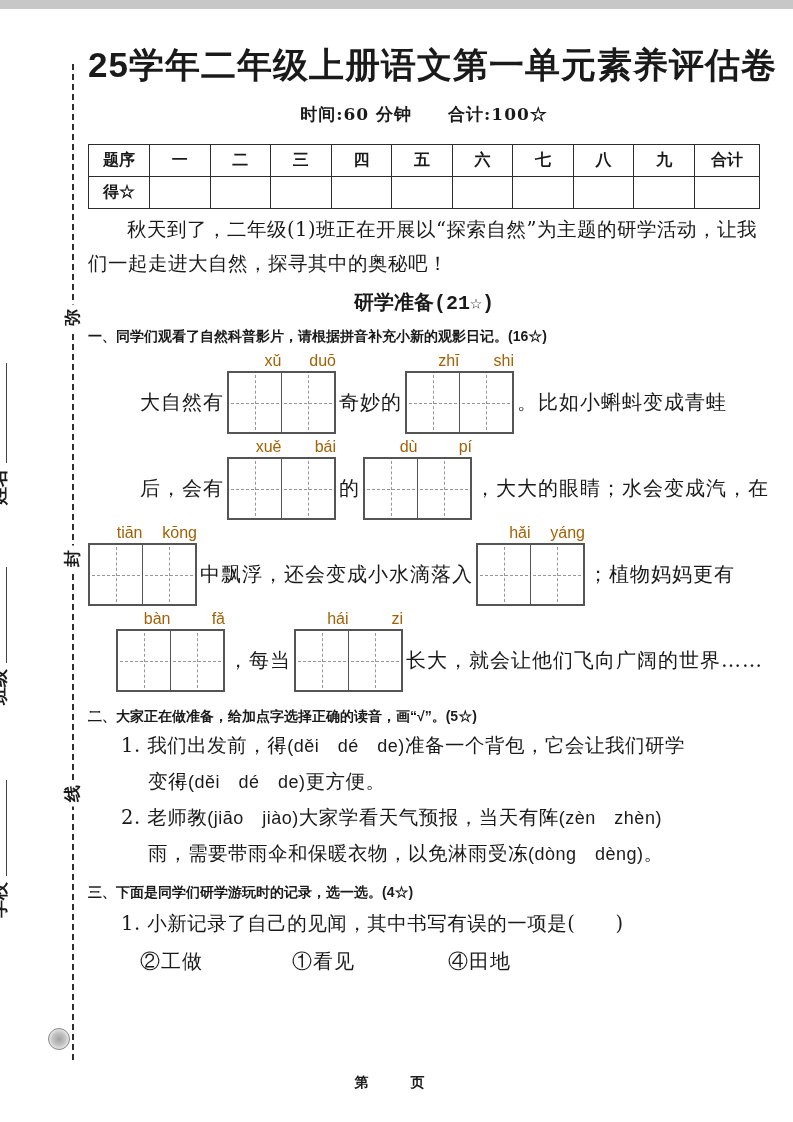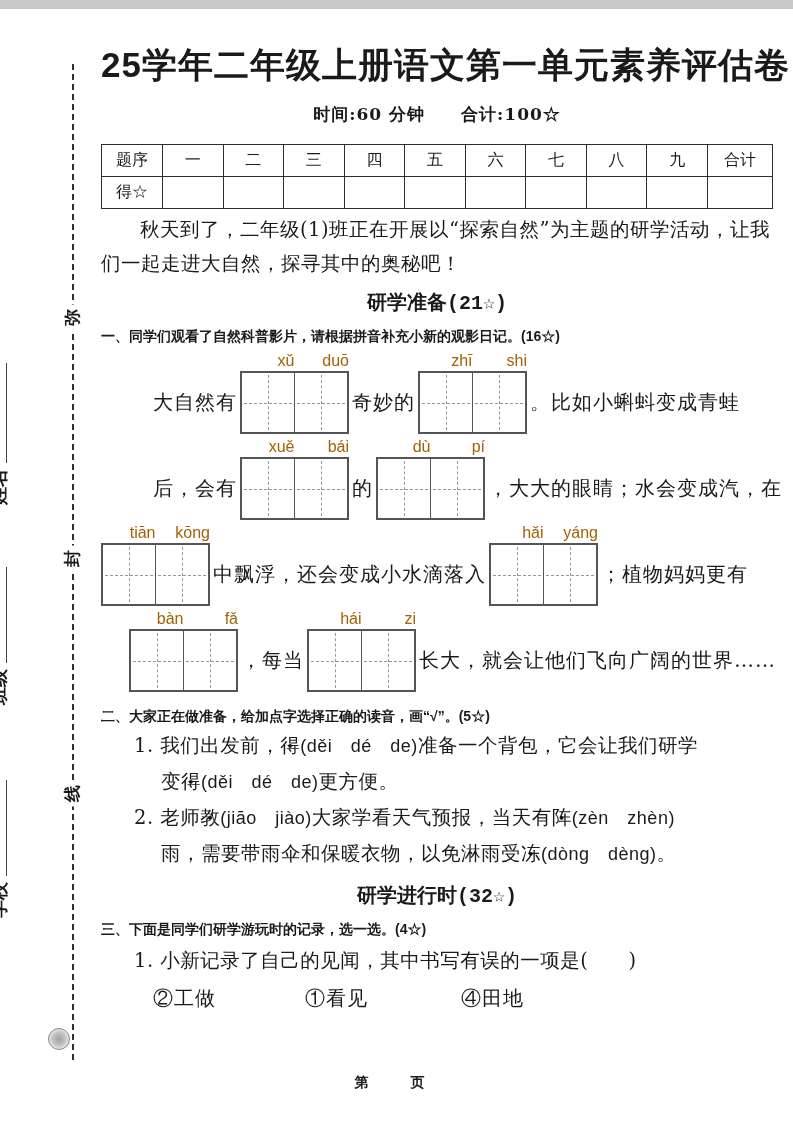--- a/index.html
+++ b/index.html
@@ -35,35 +35,35 @@
     vertical-align:-2px; margin-left:6px;
   }
   .print-mark {
     position:absolute; left:48px; top:1028px; width:20px; height:20px;
     border:1.5px solid #6a6a6a; border-radius:50%;
     background:radial-gradient(circle at 50% 50%, #8a8a8a 0%, #b5b5b5 45%, #e8e8e8 75%);
     opacity:.8;
   }
 
   
-  .content { position:absolute; left:101px; top:36px; width:672px; }
+  .content { position:absolute; left:88px; top:36px; width:672px; }
 
   .paper-title {
     font-family:"Liberation Sans", sans-serif;
     font-weight:bold; font-size:35px; letter-spacing:1px;
     text-align:center; white-space:nowrap; margin:6px 0 14px 0;
   }
   .meta-line {
     text-align:center; font-size:17px; font-weight:600;
     margin-bottom:18px; letter-spacing:1px;
   }
 
   table.score {
     border-collapse:collapse; width:672px; table-layout:fixed;
-    font-size:16px; font-weight:400;
+    font-size:16px; font-weight:700;
   }
   table.score td {
     border:1.6px solid #2d2d2d; height:31px; text-align:center;
     font-family:"DejaVu Serif", serif; padding:0;
   }
   table.score td.first { width:60px; }
   table.score td.last { width:64px; }
 
   .intro {
     margin-top:4px; font-size:19.5px; line-height:1.75;
@@ -307,21 +307,20 @@
   </div>
 
   <div class="num-line ind1">
     <span>2.</span>
     <span>老师</span><span class="du">教</span><span class="pin">(jiāo　jiào)</span><span>大家学看天气预报，当天有</span><span class="du">阵</span><span class="pin">(zèn　zhèn)</span>
   </div>
   <div class="num-line ind2">
     <span>雨，需要带雨伞和保暖衣物，以免淋雨受</span><span class="du">冻</span><span class="pin">(dòng　dèng)</span><span>。</span>
   </div>
 
-  <div class="sec-heading" style="margin-top:10px;">研学进行时(32☆)</div>
 
   <div class="q-title">三、下面是同学们研学游玩时的记录，选一选。(4☆)</div>
 
   <div class="num-line ind1" style="margin-top:4px;">1. 小新记录了自己的见闻，其中书写有误的一项是(　　)</div>
 
   <div class="options">
     <span class="opt">②工做</span>
     <span class="opt">①看见</span>
     <span class="opt">④田地</span>
   </div>

